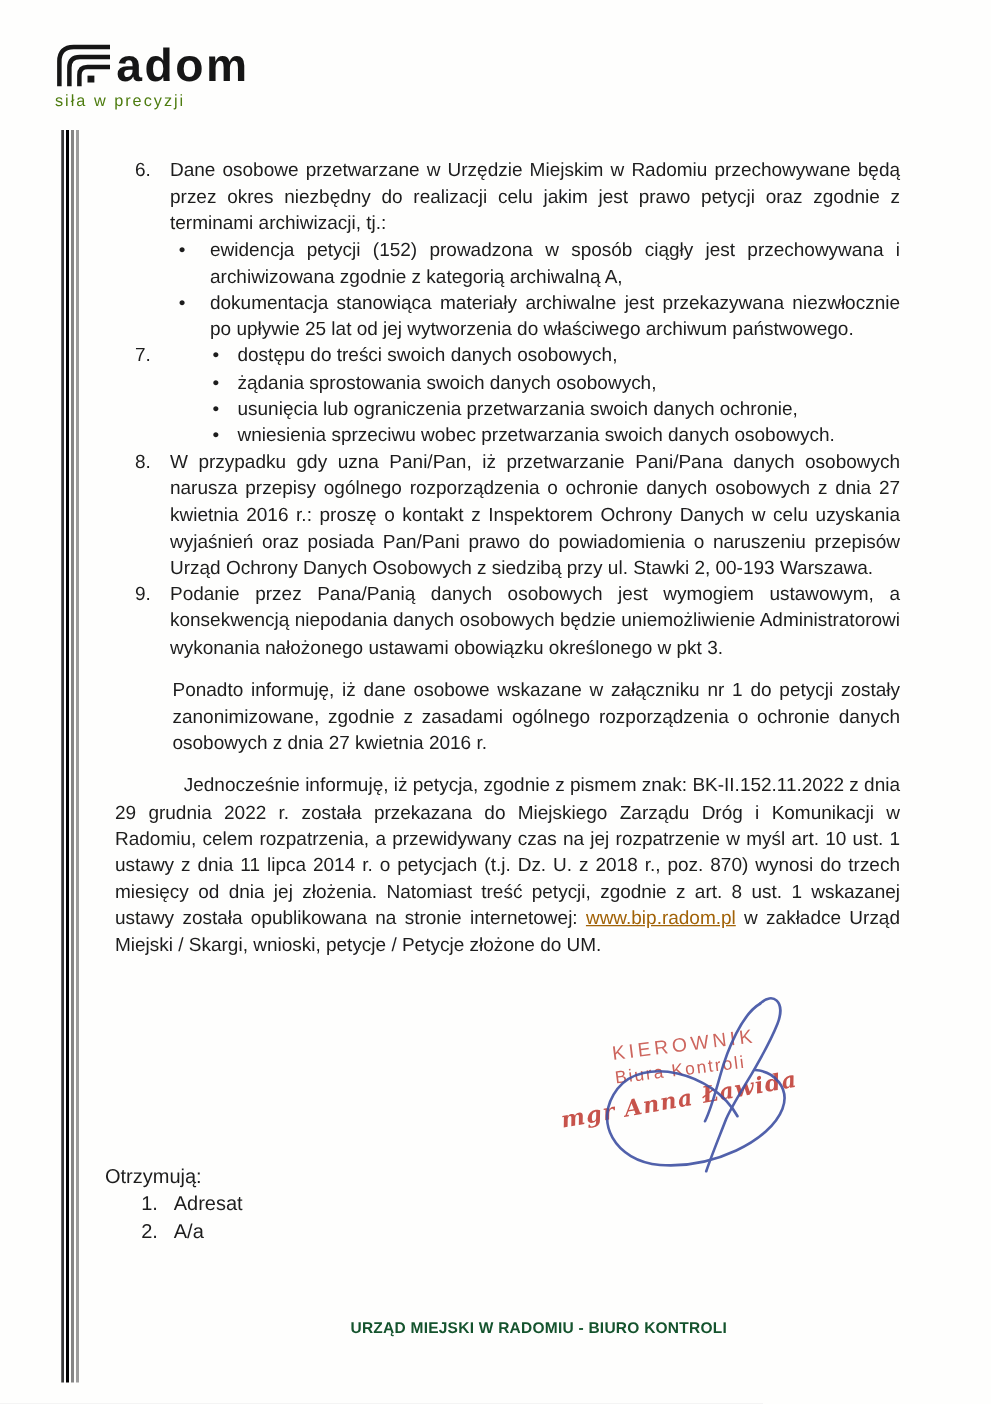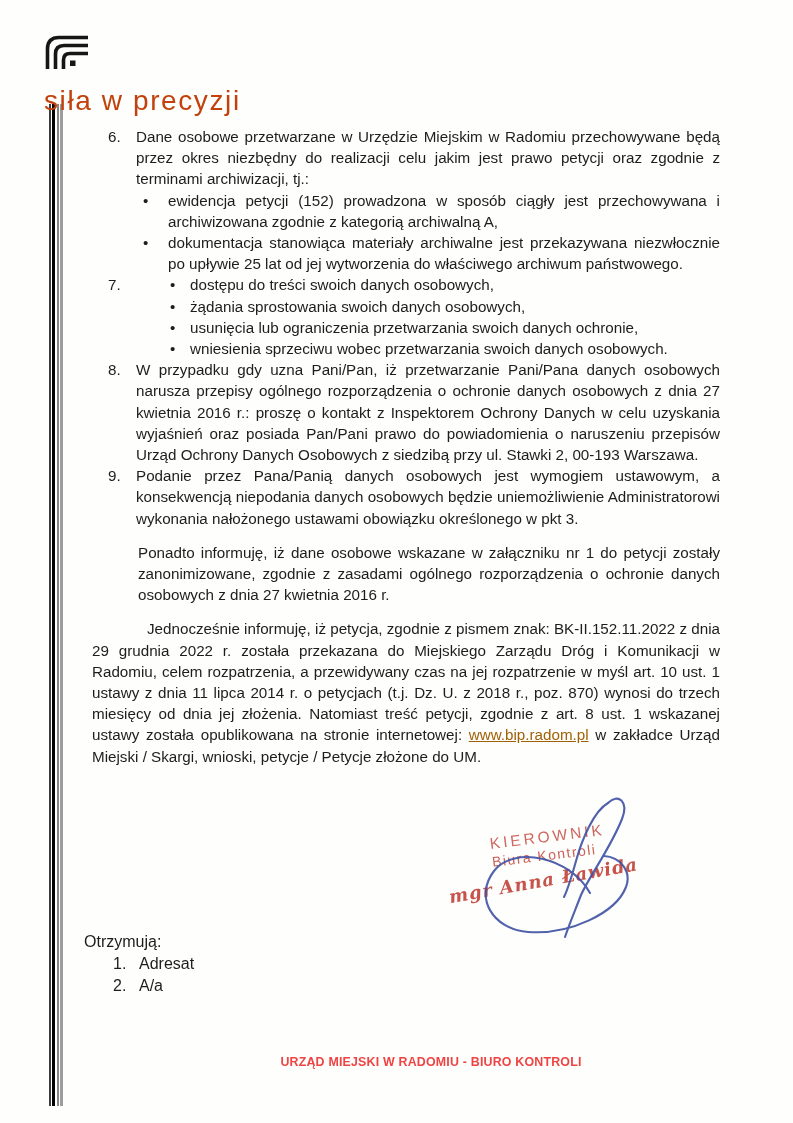--- a/index.html
+++ b/index.html
@@ -25,21 +25,21 @@
       rgba(0,0,0,0) 14px);
   }
   
   .logo{position:absolute;left:44px;top:34px;}
   .wordmark{display:flex;align-items:flex-end;}
   .wordmark svg{display:block;margin-right:3px;}
   .wordmark .rest{
     font-weight:bold;font-size:37px;line-height:34px;letter-spacing:2px;color:#161616;
   }
   .tagline{
-    font-size:28px;letter-spacing:1.6px;color:#c2410c;margin-top:15px;font-weight:normal;
+    font-size:13px;letter-spacing:1.6px;color:#4d7c0f;margin-top:3px;font-weight:normal;
   }
   
   .body-text{
     position:absolute;left:92px;top:126px;width:628px;
     font-size:15.2px;line-height:21.2px;text-align:justify;
   }
   .li{display:flex;margin-left:16px;}
   .li .num{width:28px;flex:none;}
   .li .content{flex:1;text-align:justify;}
   .bul{display:flex;padding-left:7px;}
@@ -64,21 +64,21 @@
     font-size:18px;letter-spacing:1px;margin:6px 0 0 -47px;
     transform:rotate(-3deg);opacity:.92;
   }
   .sig-svg{position:absolute;left:0;top:0;}
   
   .dist{position:absolute;left:84px;top:931px;font-size:16px;line-height:21.8px;}
   .dist .row{display:flex;margin-left:29px;}
   .dist .row .dnum{width:26px;flex:none;}
   
   .footer{position:absolute;left:70px;top:1055px;width:722px;text-align:center;line-height:15px;}
-  .footer .f1{font-weight:bold;font-size:12.4px;letter-spacing:.2px;color:#ef4444;}
+  .footer .f1{font-weight:bold;font-size:12.4px;letter-spacing:.2px;color:#14532d;}
   .footer .f2{font-size:11.8px;margin-top:1px;color:#222;}
 </style>
 </head>
 <body>
 
 <div class="page">
 
   <div class="stripe"></div>
 
   <div class="logo">
@@ -86,20 +86,21 @@
       <span>
         <svg width="46" height="36" viewBox="0 0 46 36">
           <g fill="none" stroke="#161616" stroke-width="3.6">
             <path d="M44 3.5 H15 Q3.5 3.5 3.5 15 V35"></path>
             <path d="M44 11.5 H20 Q11.5 11.5 11.5 20 V35"></path>
             <path d="M44 19.5 H26 Q19.5 19.5 19.5 26 V35"></path>
           </g>
           <rect x="26" y="26.5" width="5.5" height="5.5" fill="#161616"></rect>
         </svg>
       </span>
+      <span class="rest">adom</span>
     </div>
     <div class="tagline">siła w precyzji</div>
   </div>
 
   <div class="body-text">
 
     <div class="li">
       <span class="num">6.</span>
       <div class="content">
         <span>Dane osobowe przetwarzane w Urzędzie Miejskim w Radomiu przechowywane będą przez okres niezbędny do realizacji celu jakim jest prawo petycji oraz zgodnie z terminami archiwizacji, tj.:</span>

